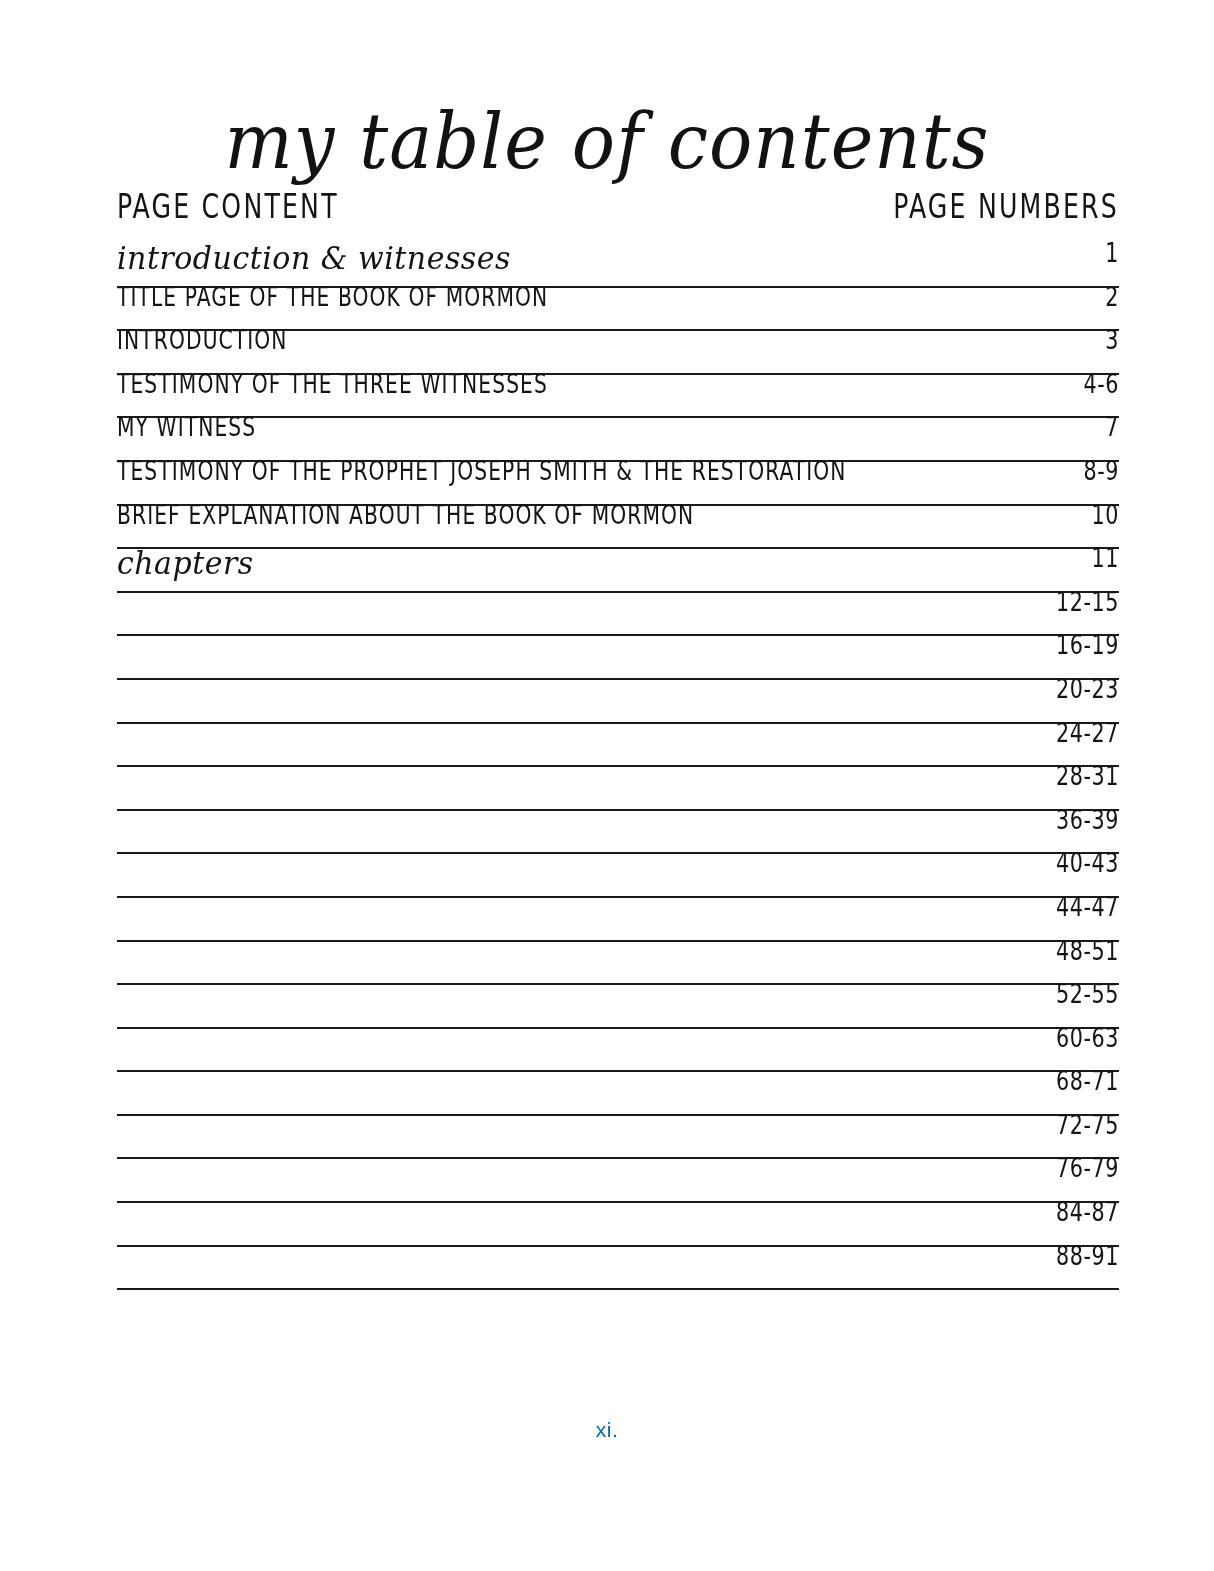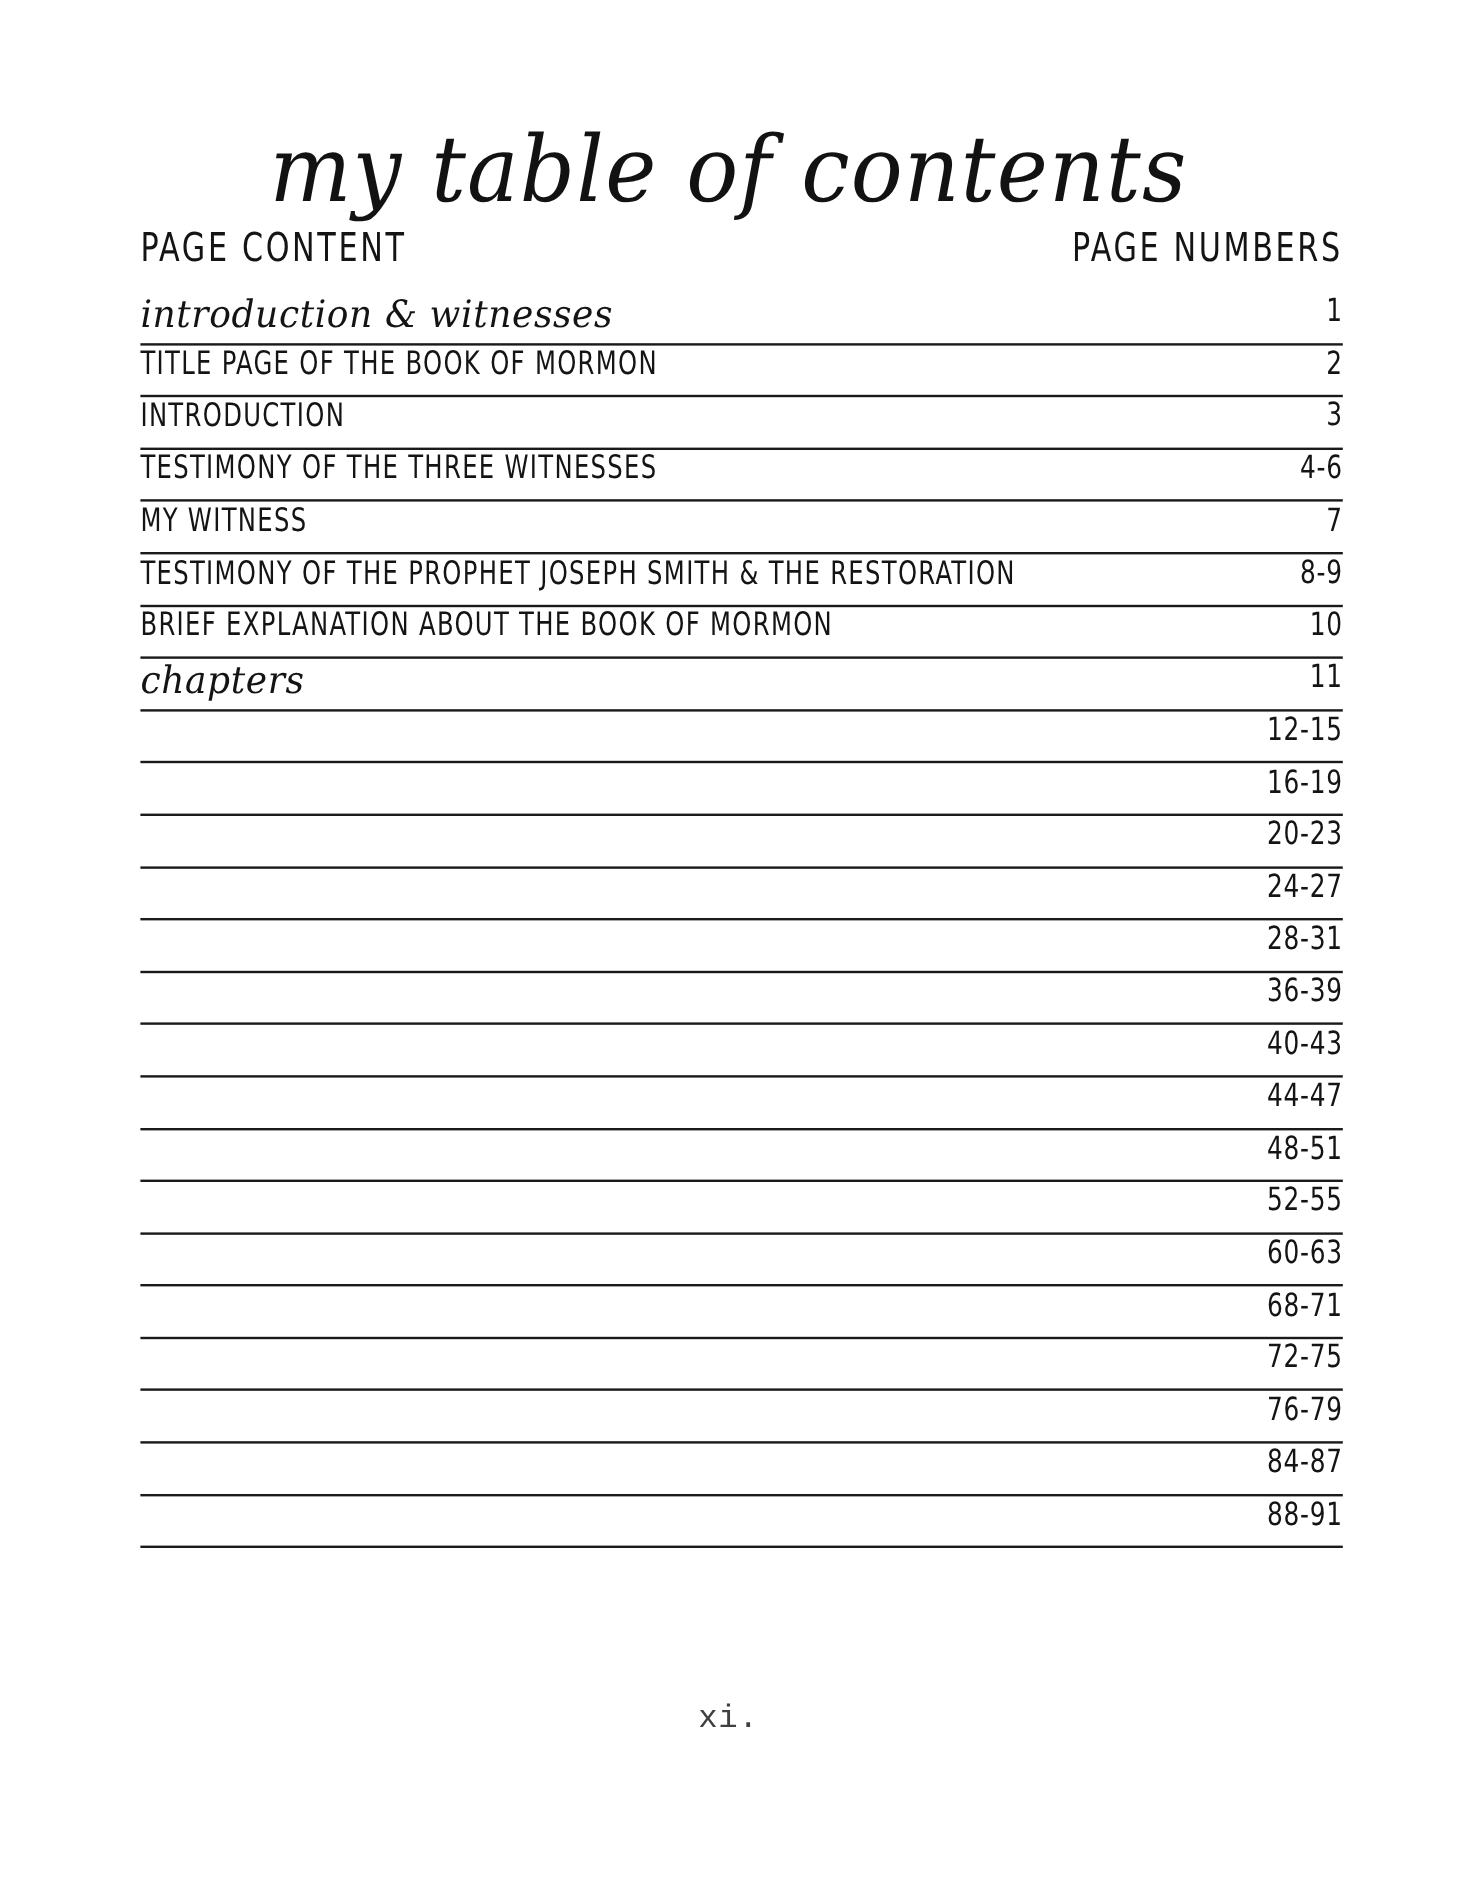--- a/index.html
+++ b/index.html
@@ -68,21 +68,21 @@
 
   .rows {
     margin-top: 12px;
   }
 
   .row {
     position: relative;
     height: 41.6px;
     border-bottom: 2px solid #1a1a1a;
     display: flex;
-    align-items: center;
+    align-items: flex-start;
     justify-content: space-between;
   }
 
   .row .label {
     font-family: "DejaVu Sans Condensed", "Liberation Sans Narrow", "Liberation Sans", sans-serif;
     font-size: 22.5px;
     letter-spacing: 1.1px;
     line-height: 1;
     padding-bottom: 4px;
     color: #141414;
@@ -115,23 +115,23 @@
 
   .row.blank .label { visibility: hidden; }
 
   
   .footer {
     position: absolute;
     left: 0;
     right: 0;
     top: 1418px;
     text-align: center;
-    font-family: Liberation Mono, monospace;
-    font-size: 27px;
-    color: #404040;
+    font-family: Liberation Sans, sans-serif;
+    font-size: 21px;
+    color: #0369a1;
     letter-spacing: 0.5px;
   }
 </style>
 </head>
 <body>
 
 <div class="page">
 
   <div class="title">my table of contents</div>
 

